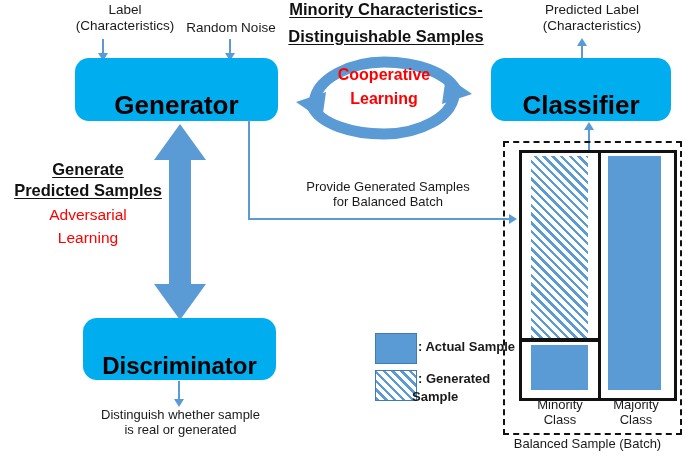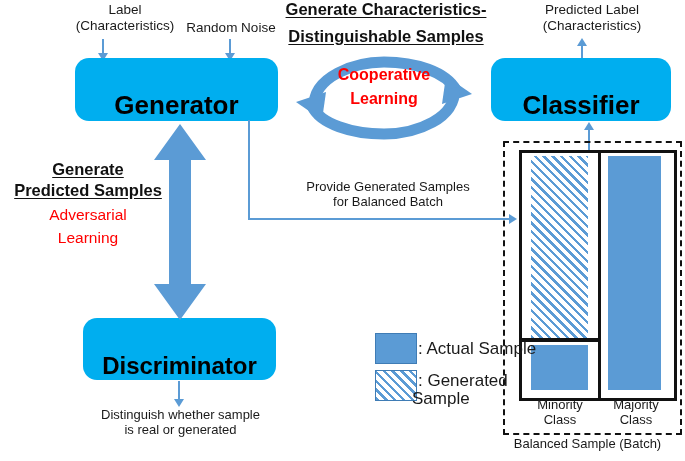--- a/index.html
+++ b/index.html
@@ -60,42 +60,42 @@
   .solidbar{position:absolute;background:#5B9BD5;}
   .hatchbar{
     position:absolute;background:#ffffff;
     background-image:repeating-linear-gradient(45deg,
        #5B9BD5 0px,#5B9BD5 2.4px,#ffffff 2.4px,#ffffff 6.2px);
   }
   .divline{position:absolute;background:#111;height:4px;}
 
   
   .swatch{position:absolute;border:1px solid #3f7cb5;}
-  .legtxt{position:absolute;font-size:17px;color:#1a1a1a;}
+  .legtxt{position:absolute;font-size:13px;color:#1a1a1a;font-weight:bold;}
 </style>
 </head>
 <body>
 
 <div id="stage">
 
   <div class="ctext cap" style="left:60px;top:2px;width:130px;">
     <div>Label</div>
     <div>(Characteristics)</div>
   </div>
 
   <div class="ctext cap" style="left:166px;top:20px;width:130px;">Random Noise</div>
 
   <div class="vline" style="left:102px;top:39px;height:18px;"></div>
   <div class="arrowdown" style="left:98px;top:53px;"></div>
 
   <div class="vline" style="left:229px;top:39px;height:18px;"></div>
   <div class="arrowdown" style="left:225px;top:53px;"></div>
 
   <div class="ctext" style="left:264px;top:0px;width:244px;">
-    <div class="headline">Generate Characteristics-</div>
+    <div class="headline">Minority Characteristics-</div>
     <div class="headline" style="margin-top:8px;">Distinguishable Samples</div>
   </div>
 
   <div class="ctext cap" style="left:512px;top:2px;width:160px;">
     <div>Predicted Label</div>
     <div>(Characteristics)</div>
   </div>
   <div class="vline" style="left:581px;top:44px;height:16px;"></div>
   <div class="arrowup" style="left:577px;top:38px;"></div>
 

